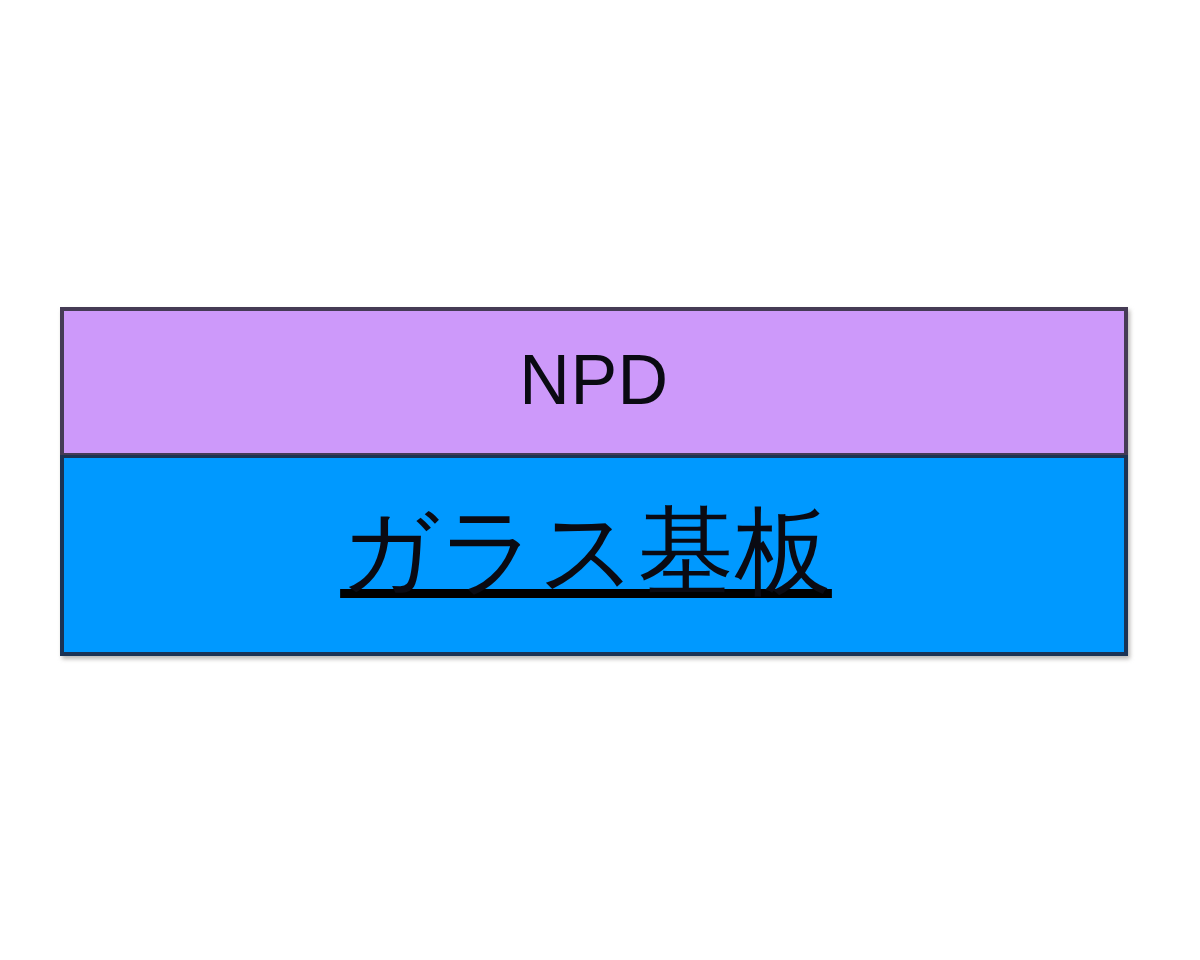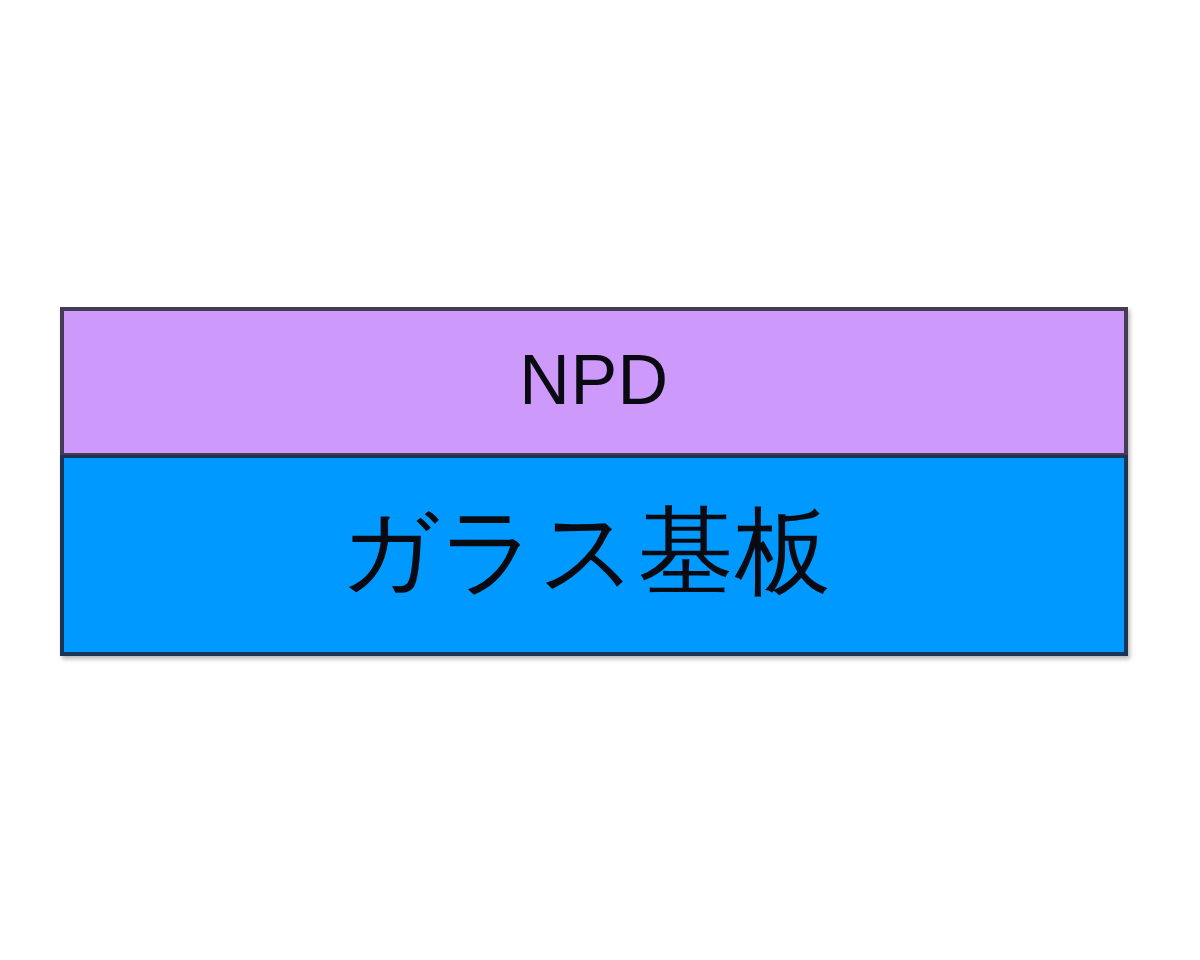--- a/index.html
+++ b/index.html
@@ -58,20 +58,21 @@
     border-bottom-width: 3px;
   }
 
   
   .layer-substrate {
     top: 148px;
     height: 201px;
     background: #0099ff;
     border: 4px solid #1b3354;
     border-top-width: 3px;
+    text-decoration: underline;
   }
 
   .layer-label {
     color: #0a0a12;
     line-height: 1;
     white-space: nowrap;
     user-select: none;
     text-align: center;
   }
 

